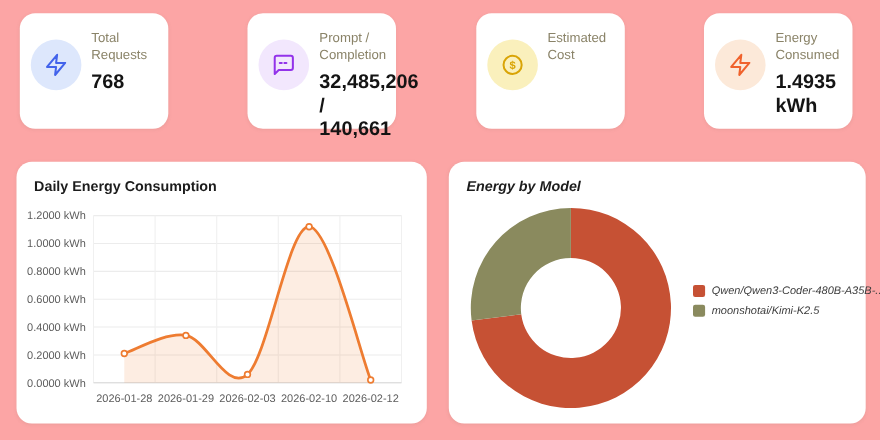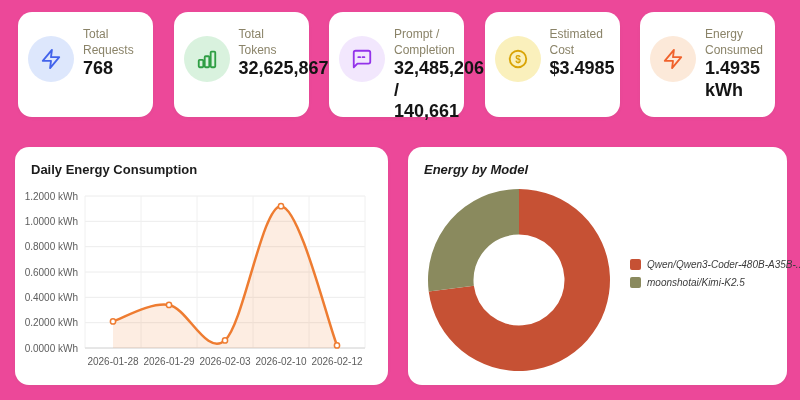--- a/index.html
+++ b/index.html
@@ -1,30 +1,30 @@
 <!DOCTYPE html>
 <html><head>
 <meta charset="utf-8">
 <style>
   * { margin:0; padding:0; box-sizing:border-box; }
   html,body { width:800px; height:400px; }
   body { font-family:"Liberation Sans","DejaVu Sans",sans-serif; }
-  .page { position:relative; width:800px; height:400px; background:#ec4899; overflow:hidden; }
+  .page { position:relative; width:800px; height:400px; background:#fca5a5; overflow:hidden; }
 
   
   .stats-row { position:absolute; left:18px; top:12px; width:757px; display:flex; justify-content:space-between; }
   .stat-card { width:135px; height:105px; background:#ffffff; border-radius:14px;
                box-shadow:0 1px 3px rgba(120,110,90,.10); display:flex; align-items:flex-start;
                padding:14px 4px 0 10px; }
   .icon-circle { width:46px; height:46px; border-radius:50%; flex:0 0 auto;
                  display:flex; align-items:center; justify-content:center; margin-top:10px; }
   .icon-circle svg { display:block; }
   .stat-text { margin-left:9px; padding-top:1px; min-width:0; }
   .stat-label { font-size:12px; line-height:1.3; color:#8a8368; font-weight:500; white-space:pre-line; }
-  .stat-value { font-size:18px; line-height:1.2; color:#141414; font-weight:700; margin-top:0;
+  .stat-value { font-size:18px; line-height:1.2; color:#141414; font-weight:700; margin-top:6px;
                 white-space:pre-line; }
 
   
   .chart-card { position:absolute; background:#ffffff; border-radius:14px;
                 box-shadow:0 1px 3px rgba(120,110,90,.10); }
   .line-card  { left:15px;  top:147px; width:373px; height:238px; }
   .donut-card { left:408px; top:147px; width:379px; height:238px;font-style:italic; }
   .chart-title { font-size:13px; font-weight:700; color:#1c1c1c; padding:15px 0 0 16px; }
 
   .line-chart  { position:absolute; left:0; top:33px; }
@@ -50,33 +50,20 @@
             <polygon points="13 2 3 14 12 14 11 22 21 10 12 10 13 2"></polygon>
           </svg>
       </div>
       <div class="stat-text">
         <div class="stat-label">Total
 Requests</div>
         <div class="stat-value">768</div>
       </div>
     </div>
 
-    <div class="stat-card">
-      <div class="icon-circle" style="background: rgb(217, 242, 222);">
-        <svg viewBox="0 0 24 24" width="22" height="22" fill="none" stroke="currentColor" stroke-width="2" stroke-linecap="round" stroke-linejoin="round" style="color: rgb(47, 158, 68);">
-            <rect x="3" y="13" width="5" height="8" rx="1"></rect>
-            <rect x="9.5" y="9" width="5" height="12" rx="1"></rect>
-            <rect x="16" y="4" width="5" height="17" rx="1"></rect>
-          </svg>
-      </div>
-      <div class="stat-text">
-        <div class="stat-label">Total Tokens</div>
-        <div class="stat-value" style="white-space:nowrap;">32,625,867</div>
-      </div>
-    </div>
 
     <div class="stat-card">
       <div class="icon-circle" style="background: rgb(242, 231, 253);">
         <svg viewBox="0 0 24 24" width="22" height="22" fill="none" stroke="currentColor" stroke-width="2" stroke-linecap="round" stroke-linejoin="round" style="color: rgb(147, 51, 234);">
             <path d="M21 15a2 2 0 0 1-2 2H7l-4 4V5a2 2 0 0 1 2-2h14a2 2 0 0 1 2 2z"></path>
             <line x1="8" y1="10" x2="16" y2="10" stroke-dasharray="2 2.6"></line>
           </svg>
       </div>
       <div class="stat-text">
         <div class="stat-label">Prompt /
@@ -89,21 +76,20 @@
     <div class="stat-card">
       <div class="icon-circle" style="background: rgb(250, 240, 188);">
         <svg viewBox="0 0 24 24" width="22" height="22" fill="none" stroke="currentColor" stroke-width="2" style="color: rgb(217, 164, 6);">
             <circle cx="12" cy="12" r="9"></circle>
             <text x="12" y="16" text-anchor="middle" font-size="11" font-weight="bold" fill="currentColor" stroke="none">$</text>
           </svg>
       </div>
       <div class="stat-text">
         <div class="stat-label">Estimated
 Cost</div>
-        <div class="stat-value">$3.4985</div>
       </div>
     </div>
 
     <div class="stat-card">
       <div class="icon-circle" style="background: rgb(252, 233, 217);">
         <svg viewBox="0 0 24 24" width="22" height="22" fill="none" stroke="currentColor" stroke-width="2" stroke-linecap="round" stroke-linejoin="round" style="color: rgb(240, 98, 44);">
             <polygon points="13 2 3 14 12 14 11 22 21 10 12 10 13 2"></polygon>
           </svg>
       </div>
       <div class="stat-text">

